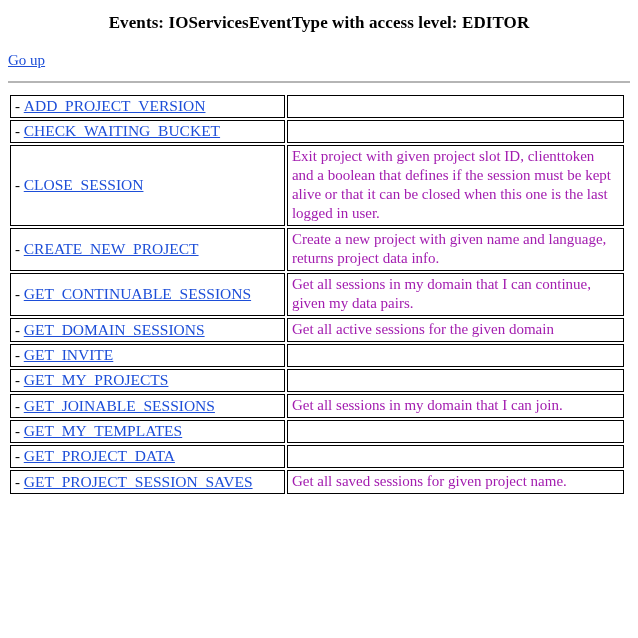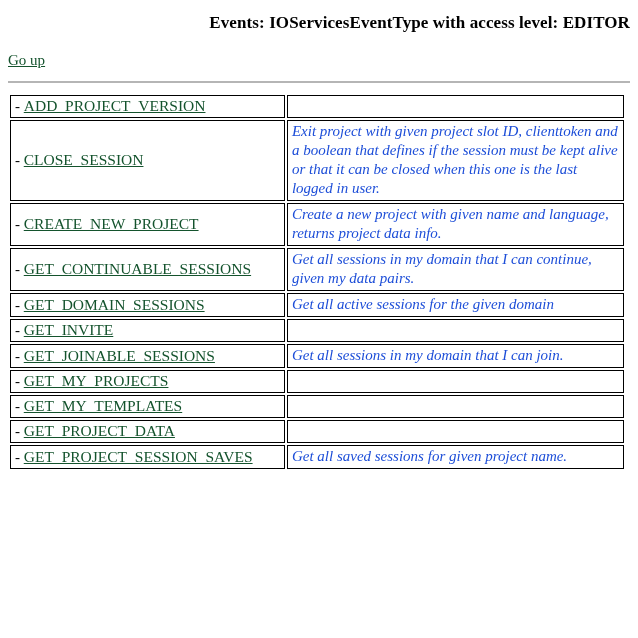--- a/index.html
+++ b/index.html
@@ -17,34 +17,34 @@
   }
   .page {
     padding: 0 8px;
     box-sizing: border-box;
     width: 638px;
   }
   .page-title {
     font-family: "Liberation Serif", "DejaVu Serif", serif;
     font-size: 17px;
     font-weight: bold;
-    text-align: right;
+    text-align: center;
     margin: 13px 0 0 0;
     padding: 0;
     line-height: 20px;
     letter-spacing: 0.1px;
   }
   .goup-wrap {
     margin: 19px 0 0 0;
     padding: 0;
     font-size: 15px;
     line-height: 17px;
   }
   a.link {
-    color: #14532d;
+    color: #1d4ed8;
     text-decoration: underline;
     font-family: "Liberation Serif", "DejaVu Serif", serif;
   }
   hr.rule {
     border: none;
     border-top: 2px solid #b5b5b5;
     height: 0;
     margin: 12px 0 10px 0;
     padding: 0;
     width: 100%;
@@ -72,24 +72,23 @@
     overflow: hidden;
   }
   td.desc-cell {
     width: 336px;
   }
   .dash {
     color: #000000;
     font-size: 15px;
   }
   .desc-text {
-    font-style: italic;
     font-size: 15px;
     line-height: 19px;
-    color: #1d4ed8;
+    color: #a21caf;
     display: block;
   }
   .name-link {
     font-size: 15.5px;
   }
 </style>
 </head>
 <body>
 
 <div class="page">
@@ -99,20 +98,24 @@
   <div class="goup-wrap">
     <a href="#" class="link">Go up</a>
   </div>
 
   <hr class="rule">
 
   <table class="events">
     <tbody>
         <tr>
           <td class="name-cell"><span class="dash">-</span> <a href="#" class="link name-link">ADD_PROJECT_VERSION</a></td>
+          <td class="desc-cell">&nbsp;</td>
+        </tr>
+        <tr>
+          <td class="name-cell"><span class="dash">-</span> <a href="#" class="link name-link">CHECK_WAITING_BUCKET</a></td>
           <td class="desc-cell">&nbsp;</td>
         </tr>
         <tr>
           <td class="name-cell"><span class="dash">-</span> <a href="#" class="link name-link">CLOSE_SESSION</a></td>
           <td class="desc-cell">
             <span class="desc-text">Exit project with given project slot ID, clienttoken and a boolean that defines if the session must be kept alive or that it can be closed when this one is the last logged in user.</span>
           </td>
         </tr>
         <tr>
           <td class="name-cell"><span class="dash">-</span> <a href="#" class="link name-link">CREATE_NEW_PROJECT</a></td>
@@ -130,28 +133,28 @@
           <td class="name-cell"><span class="dash">-</span> <a href="#" class="link name-link">GET_DOMAIN_SESSIONS</a></td>
           <td class="desc-cell">
             <span class="desc-text">Get all active sessions for the given domain</span>
           </td>
         </tr>
         <tr>
           <td class="name-cell"><span class="dash">-</span> <a href="#" class="link name-link">GET_INVITE</a></td>
           <td class="desc-cell">&nbsp;</td>
         </tr>
         <tr>
+          <td class="name-cell"><span class="dash">-</span> <a href="#" class="link name-link">GET_MY_PROJECTS</a></td>
+          <td class="desc-cell">&nbsp;</td>
+        </tr>
+        <tr>
           <td class="name-cell"><span class="dash">-</span> <a href="#" class="link name-link">GET_JOINABLE_SESSIONS</a></td>
           <td class="desc-cell">
             <span class="desc-text">Get all sessions in my domain that I can join.</span>
           </td>
-        </tr>
-        <tr>
-          <td class="name-cell"><span class="dash">-</span> <a href="#" class="link name-link">GET_MY_PROJECTS</a></td>
-          <td class="desc-cell">&nbsp;</td>
         </tr>
         <tr>
           <td class="name-cell"><span class="dash">-</span> <a href="#" class="link name-link">GET_MY_TEMPLATES</a></td>
           <td class="desc-cell">&nbsp;</td>
         </tr>
         <tr>
           <td class="name-cell"><span class="dash">-</span> <a href="#" class="link name-link">GET_PROJECT_DATA</a></td>
           <td class="desc-cell">&nbsp;</td>
         </tr>
         <tr>

